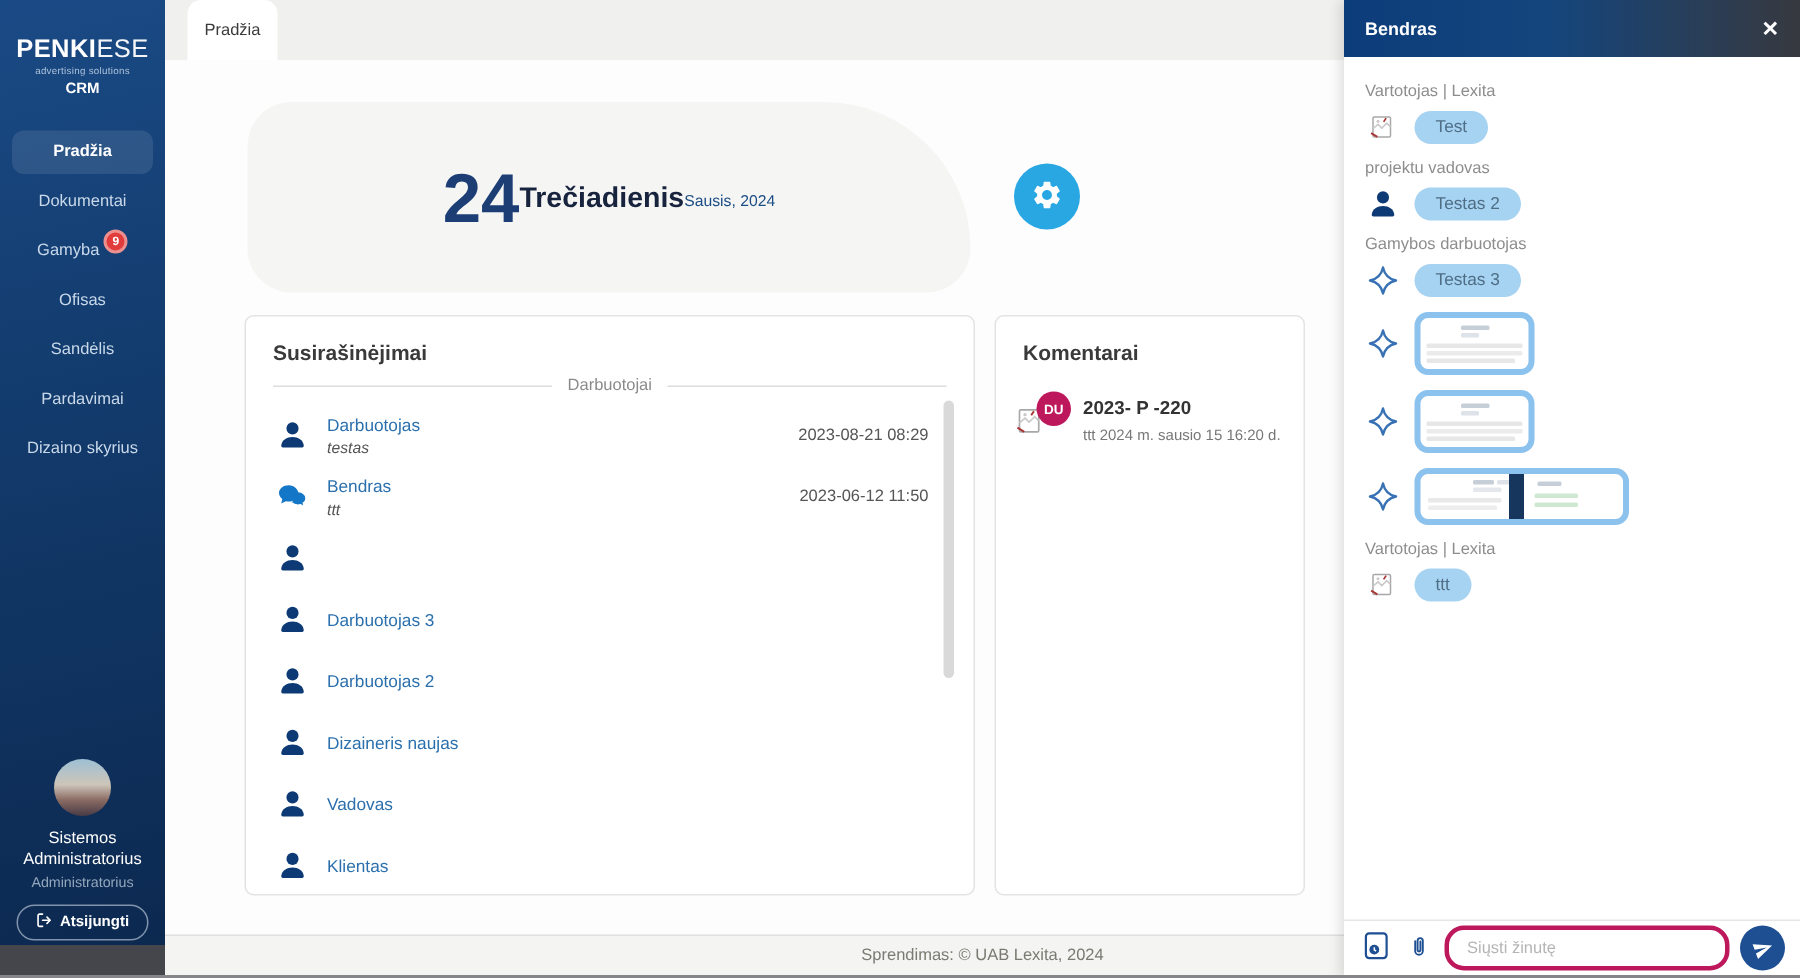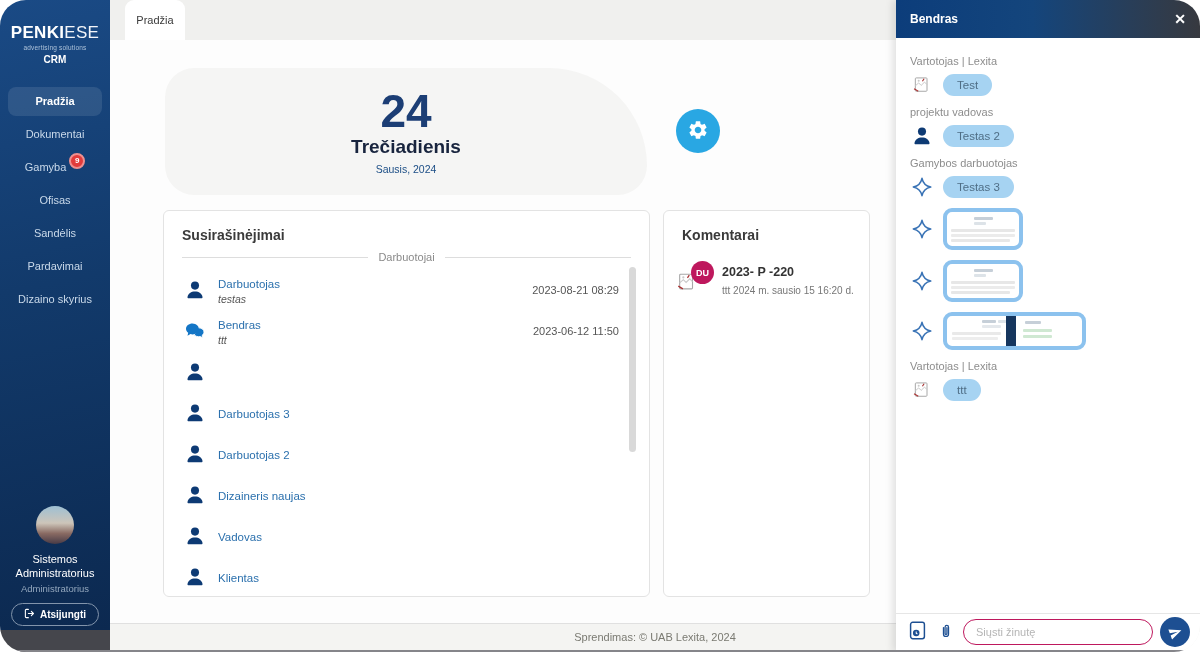--- a/index.html
+++ b/index.html
@@ -1,17 +1,17 @@
 <!DOCTYPE html>
 <html><head>
 <meta charset="utf-8">
 <style>
   html,body{margin:0;padding:0;}
   body{font-family:"Liberation Sans",sans-serif;}
-  .app{position:relative;width:1200px;height:652px;background:#fff;overflow:hidden;border-radius:26px;}
+  .app{position:relative;width:1200px;height:652px;background:#fff;overflow:hidden;}
 
   
   .sidebar{position:absolute;left:0;top:0;width:110px;height:630px;z-index:6;
     background:linear-gradient(168deg,#1a4a85 0%,#123a6b 45%,#0c2950 100%);color:#fff;}
   .sidebar-logo{text-align:center;margin-top:24px;line-height:1.1;}
   .brand{font-size:17px;letter-spacing:.3px;color:#fff;}
   .brand-bold{font-weight:800;}
   .brand-light{font-weight:300;opacity:.95;}
   .tagline{font-size:6.5px;color:#aec3da;margin-top:1px;letter-spacing:.2px;}
   .product{font-size:10px;font-weight:700;margin-top:3px;}
@@ -34,21 +34,21 @@
   .sidebar-under{position:absolute;left:0;top:630px;width:110px;height:22px;background:#45464c;z-index:6;}
 
   
   .tabbar{position:absolute;left:110px;top:0;width:1090px;height:40px;background:#f0f0ee;}
   .tab{position:absolute;left:15px;top:0;height:40px;width:60px;background:#fff;
     border-radius:9px 9px 0 0;display:flex;align-items:center;justify-content:center;
     font-size:11px;color:#3a3a3a;cursor:pointer;}
   .main{position:absolute;left:110px;top:40px;width:1090px;height:583px;background:#fdfdfd;}
 
   .date-card{position:absolute;left:55px;top:28px;width:482px;height:127px;background:#f5f5f4;
-    border-radius:30px 100px 30px 30px;display:flex;flex-direction:column;align-items:center;justify-content:center;}
+    border-radius:30px 100px 30px 30px;display:flex;flex-direction:row;align-items:center;justify-content:center;}
   .day{font-size:46px;font-weight:800;color:#1c3e75;line-height:1;}
   .weekday{font-size:19px;font-weight:700;color:#18243e;margin-top:2px;}
   .monthyear{font-size:10.5px;color:#1c4e86;margin-top:5px;}
   .gear-btn{position:absolute;left:566px;top:69px;width:44px;height:44px;border-radius:50%;
     background:#29a7e3;border:none;display:flex;align-items:center;justify-content:center;cursor:pointer;}
 
   .panel{position:absolute;background:#fff;border:1px solid #e3e3e3;border-radius:6px;}
   .messages-panel{left:53px;top:170px;width:485px;height:385px;}
   .comments-panel{left:553px;top:170px;width:205px;height:385px;}
   .panel-title{font-size:14px;font-weight:700;color:#3a3a3a;padding:16px 18px 6px;}
@@ -90,21 +90,21 @@
   .chat-avatar{width:24px;flex:none;display:flex;justify-content:center;align-items:center;}
   .bubble{background:#a6d3f2;color:#4f6e86;font-size:11.5px;padding:5px 14px;border-radius:13px;}
   .thumb{border:4px solid #8cc2ee;border-radius:9px;background:#fff;position:relative;overflow:hidden;cursor:pointer;}
   .thumb.small{width:72px;height:34px;}
   .thumb.wide{width:135px;height:30px;}
   .tl{position:absolute;height:2.5px;border-radius:1px;}
   .tside{position:absolute;left:44%;top:0;bottom:0;width:7%;background:#16365e;}
   .chat-footer{flex:none;height:36px;border-top:1px solid #e6e6e6;display:flex;align-items:center;gap:7px;
     padding:0 10px 2px;}
   .icon-btn{background:none;border:none;cursor:pointer;padding:2px;display:flex;align-items:center;}
-  .chat-input{flex:1;height:24px;border:1px solid #be185d;border-radius:13px;padding:0 12px;font-size:11px;
+  .chat-input{flex:1;height:24px;border:3px solid #be185d;border-radius:13px;padding:0 12px;font-size:11px;
     color:#333;outline:none;font-family:inherit;min-width:0;}
   .chat-input::placeholder{color:#b5b5b5;}
   .send-btn{width:30px;height:30px;border-radius:50%;background:#1d4f92;border:none;flex:none;
     display:flex;align-items:center;justify-content:center;cursor:pointer;}
 </style>
 </head>
 <body>
 
 <div class="app">
 

